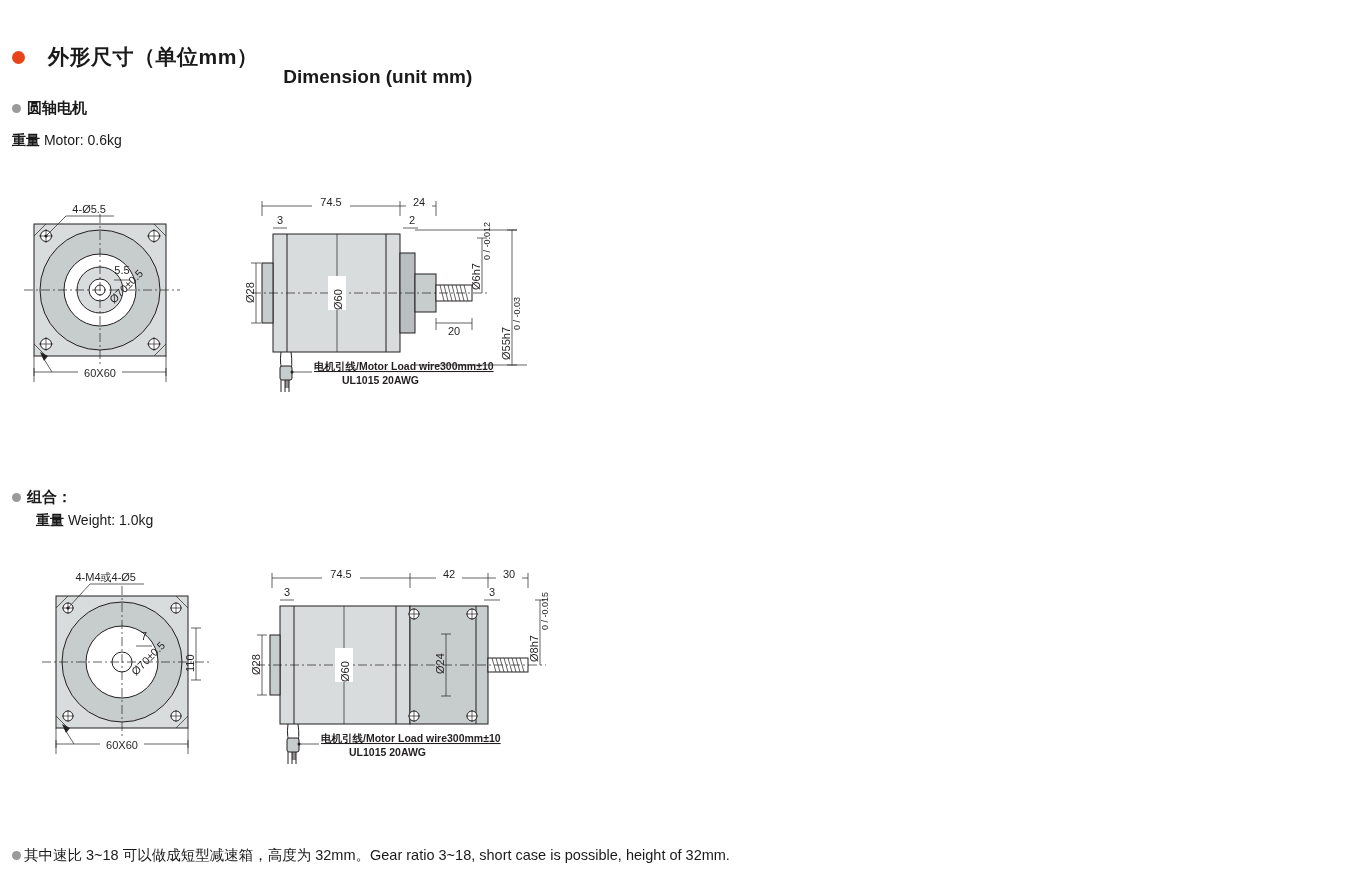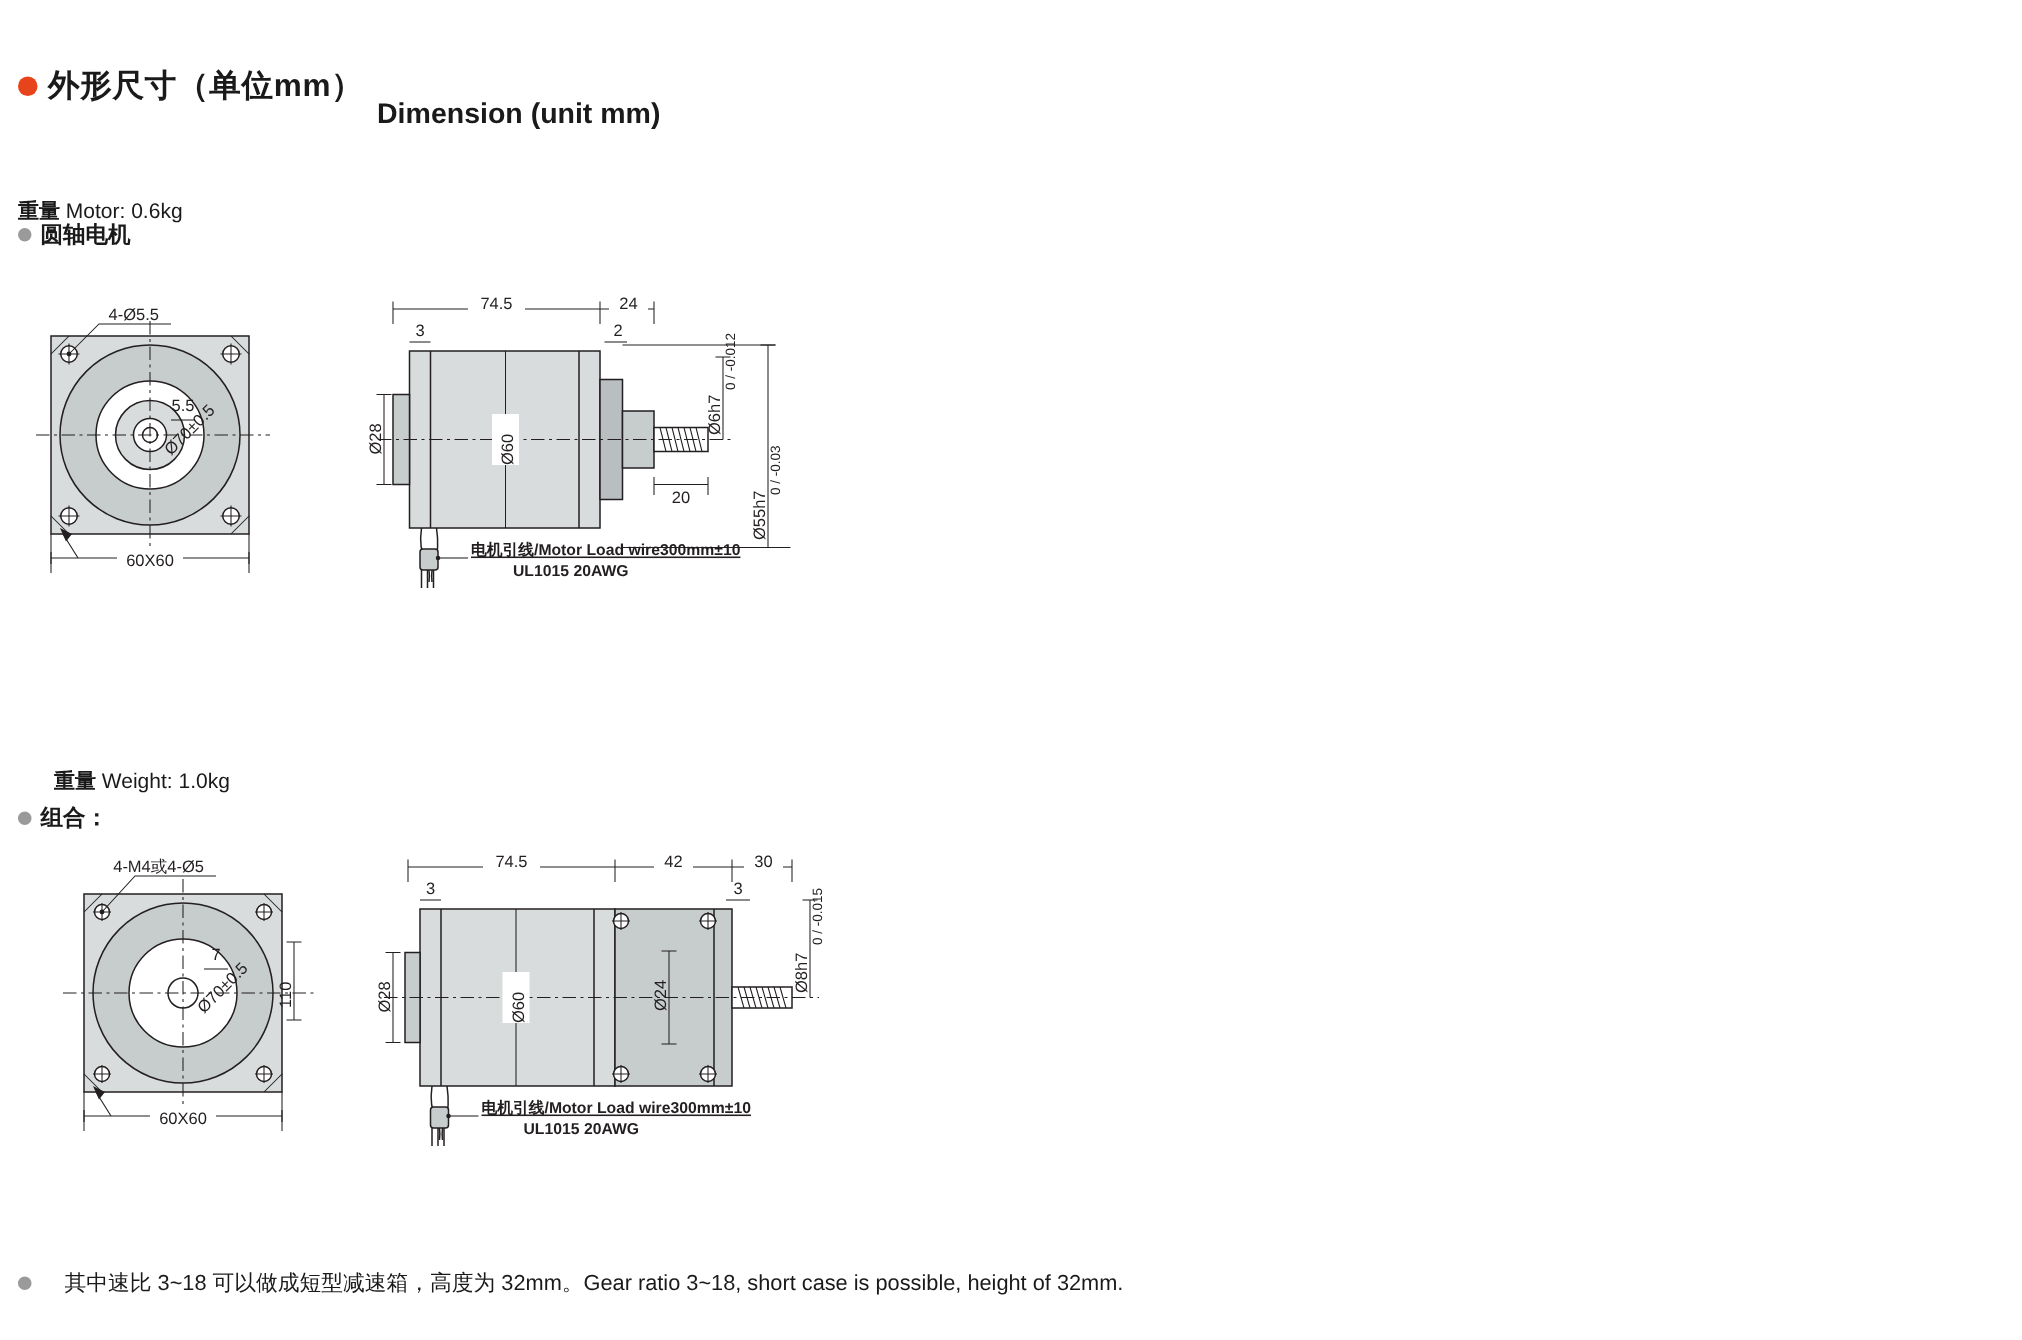--- a/index.html
+++ b/index.html
@@ -9,42 +9,42 @@
     font-family:"Liberation Sans", sans-serif;
     color:#1a1a1a;
     position:relative;
     overflow:hidden;
   }
   .page{position:relative;width:1348px;height:893px;}
 
   
   .title-row{
     position:absolute;left:12px;top:26px;
-    display:flex;align-items:center;gap:7px;
+    display:flex;align-items:center;gap:23px;
   }
   .bullet-orange{
     width:13px;height:13px;border-radius:50%;
     background:#e8441b;display:inline-block;flex:0 0 auto;
   }
   .title-cn{font-size:21px;font-weight:bold;letter-spacing:.5px;}
   .title-en{font-size:19px;font-weight:bold;margin-left:2px;margin-top:40px;}
 
-  .sub-row{position:absolute;display:flex;align-items:center;gap:6px;margin-top:48px;}
+  .sub-row{position:absolute;display:flex;align-items:center;gap:6px;}
   .bullet-gray{
     width:9px;height:9px;border-radius:50%;
     background:#9a9a9a;display:inline-block;flex:0 0 auto;
   }
   .sub-cn{font-size:15px;font-weight:bold;}
   .sub-normal{font-size:14px;}
   .weight-row{position:absolute;font-size:14px;}
   .weight-row b{font-weight:bold;}
 
   .footnote{
     position:absolute;left:12px;top:846px;
-    display:flex;align-items:center;gap:22px;font-size:14.5px;
+    display:flex;align-items:center;gap:3px;font-size:14.5px;
   }
 
   
   .draw{position:absolute;}
   svg{display:block;overflow:visible;}
   .ln{stroke:#231f20;stroke-width:1;fill:none;}
   .ln-thin{stroke:#231f20;stroke-width:.7;fill:none;}
   .dash{stroke:#231f20;stroke-width:.7;fill:none;stroke-dasharray:9 3 2 3;}
   .dim{stroke:#231f20;stroke-width:.7;fill:none;}
   .fill-grey{fill:#d9dcdd;stroke:#231f20;stroke-width:1;}

